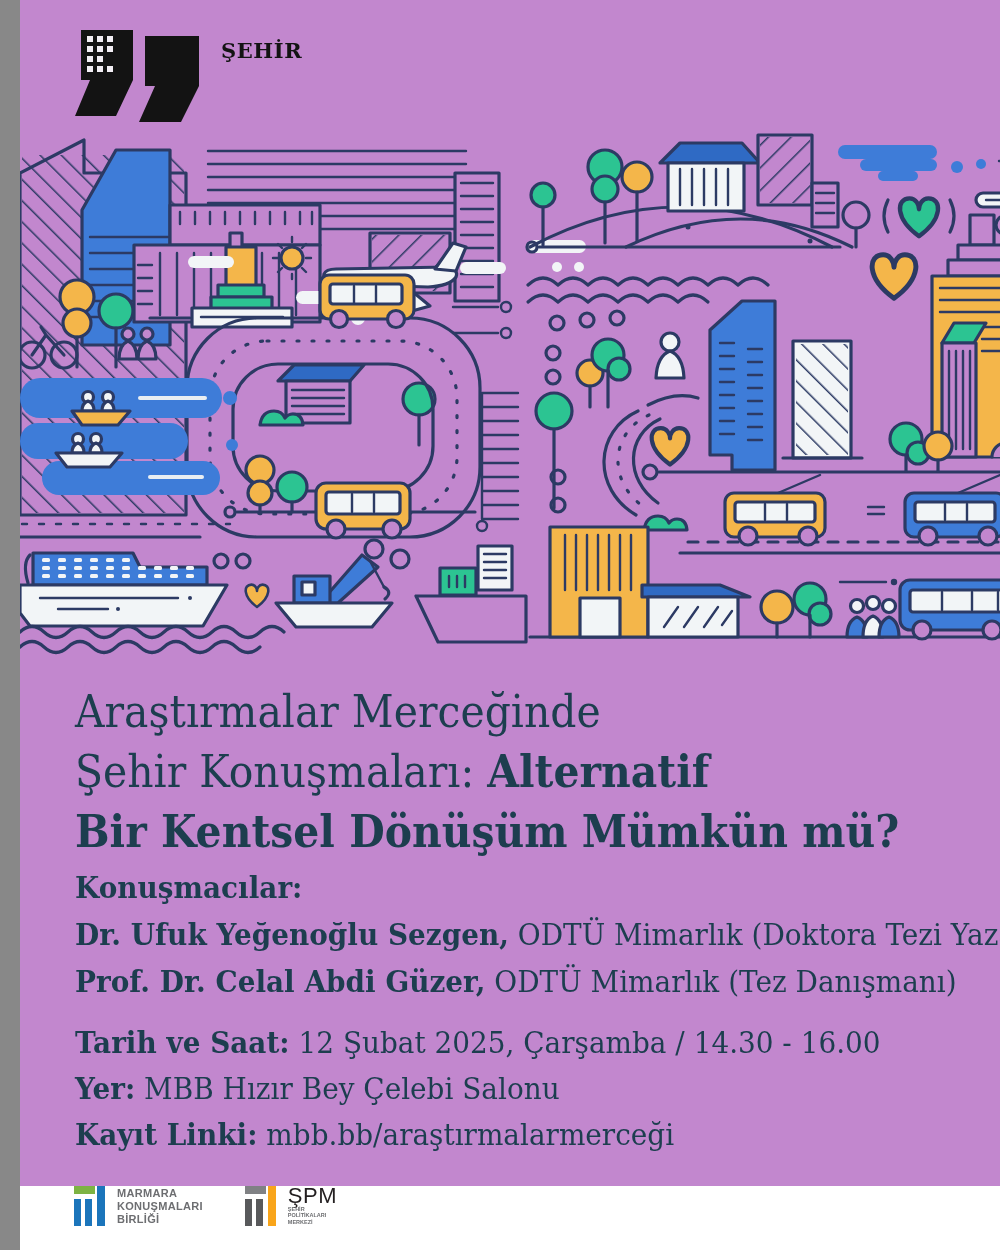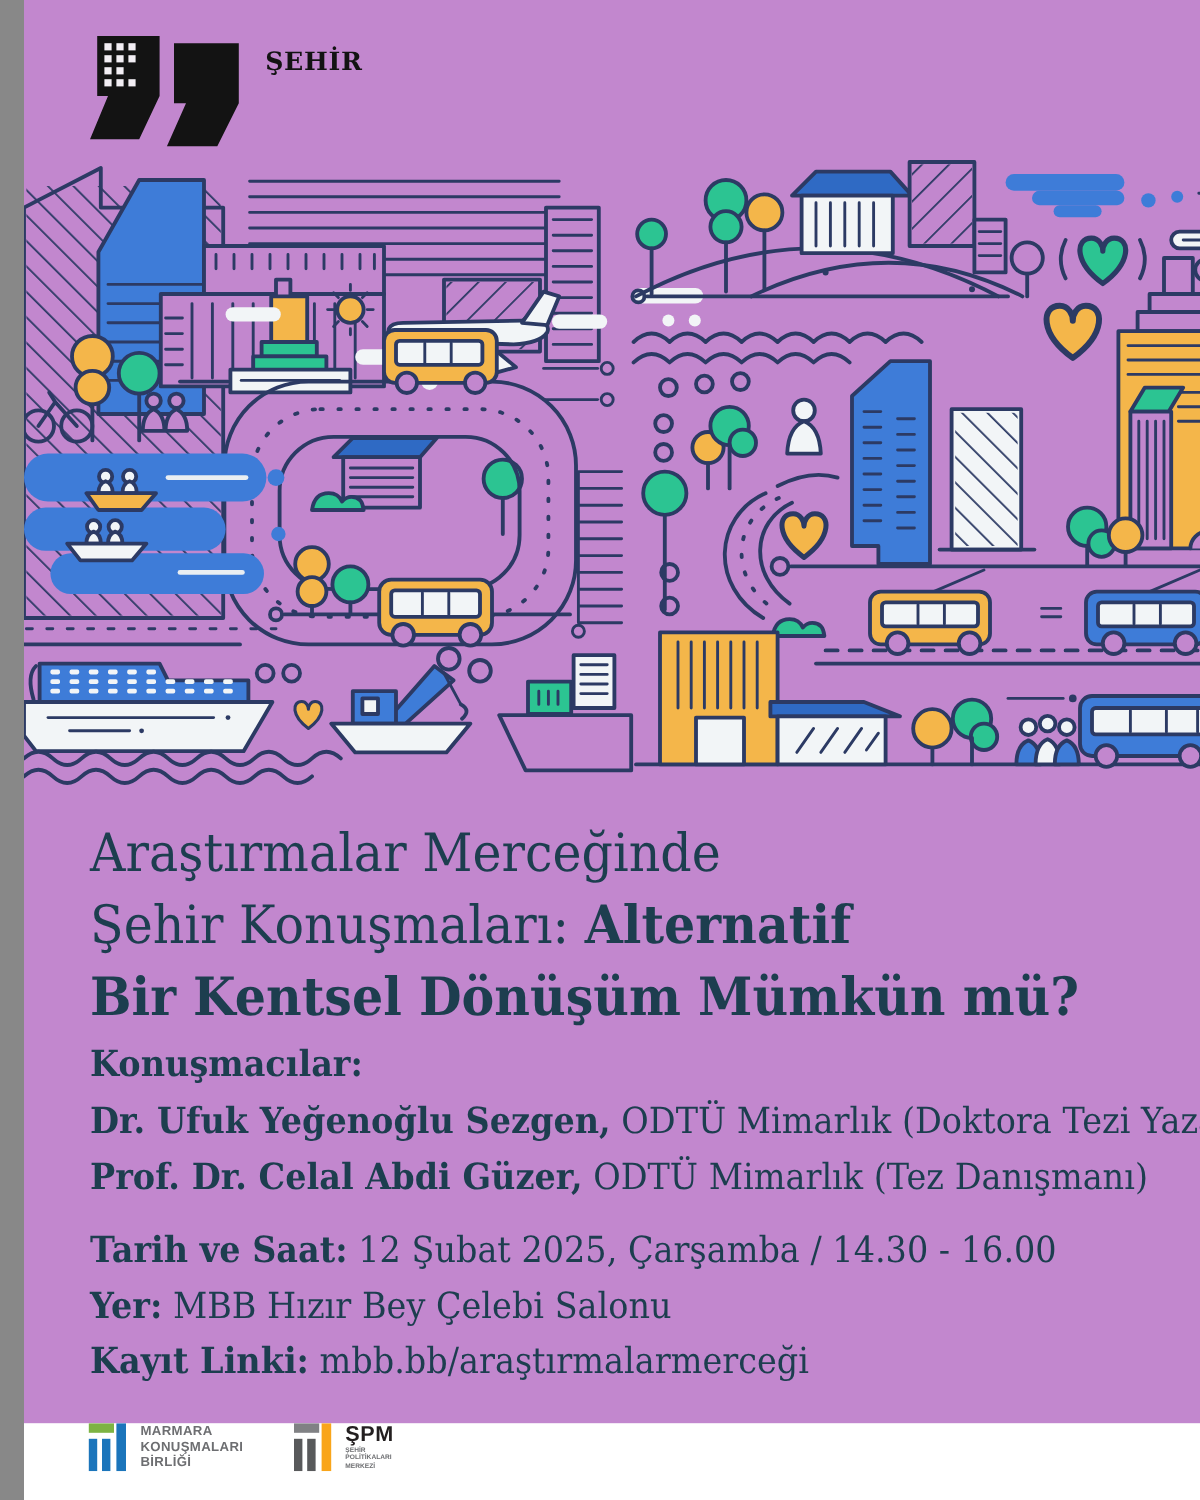--- a/index.html
+++ b/index.html
@@ -9,21 +9,21 @@
   svg.city{position:absolute;left:0;top:115px;}
   .txt{position:absolute;left:55px;color:#1d3e4f;white-space:nowrap;transform:scaleX(.93);transform-origin:0 0;}
   .title{top:682px;font-size:44px;line-height:60px;}
   .speakers{top:864px;font-size:30px;line-height:47px;}
   .details{top:1020px;font-size:30px;line-height:46px;}
   .b{font-weight:bold;}
   .footer{position:absolute;left:0;top:1186px;width:1000px;height:64px;background:#ffffff;display:flex;align-items:flex-start;gap:40px;padding-left:52px;box-sizing:border-box;}
   .logo{display:flex;align-items:center;gap:9px;}
   .mbb-text{font-family:"Liberation Sans",sans-serif;font-weight:bold;font-size:11px;line-height:13px;letter-spacing:.3px;color:#6d6e71;}
   .spm-text{font-family:"Liberation Sans",sans-serif;}
-  .spm-name{font-weight:bold;font-size:18px;line-height:17px;color:#231f20;letter-spacing:.5px;}
+  .spm-name{font-weight:normal;font-size:22px;line-height:17px;color:#231f20;letter-spacing:.5px;}
   .spm-sub{font-size:5.5px;line-height:6.5px;color:#6d6e71;font-weight:bold;margin-top:2px;}
   
   .s{stroke:#2c3a64;stroke-width:3.2;stroke-linecap:round;stroke-linejoin:round;fill:none;}
   .t2{stroke-width:2.4;}
   .fw{fill:#f2f5f7;} .fb{fill:#3e7cd8;} .fg{fill:#2cc492;} .fy{fill:#f4b64a;} .fp{fill:#c287ce;} .fr{fill:#2f6ac4;} .ink{fill:#2c3a64;}
   .nb{stroke:none;}
   .dash{stroke-dasharray:2 13;}
   .lane{stroke-dasharray:10 10;}
 </style>
 </head>

